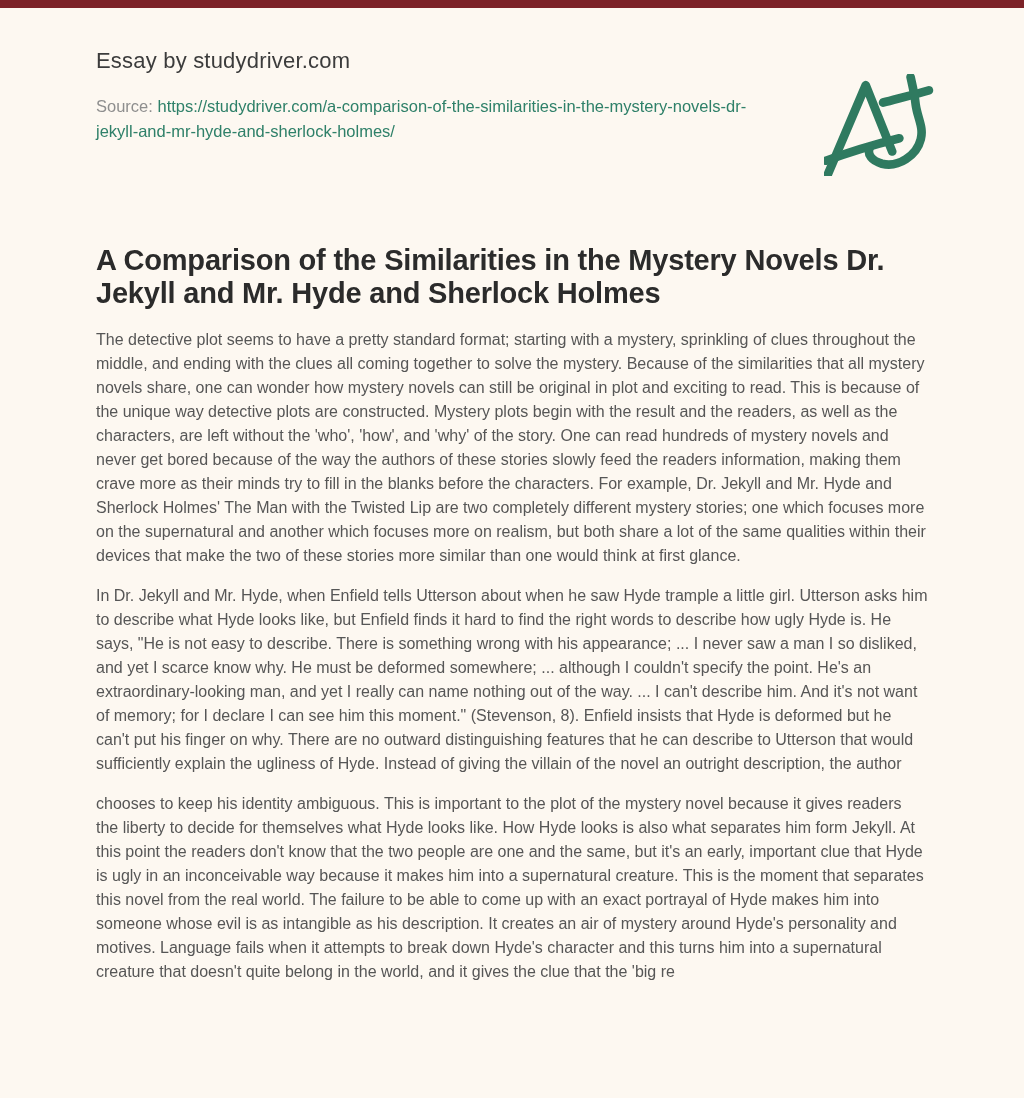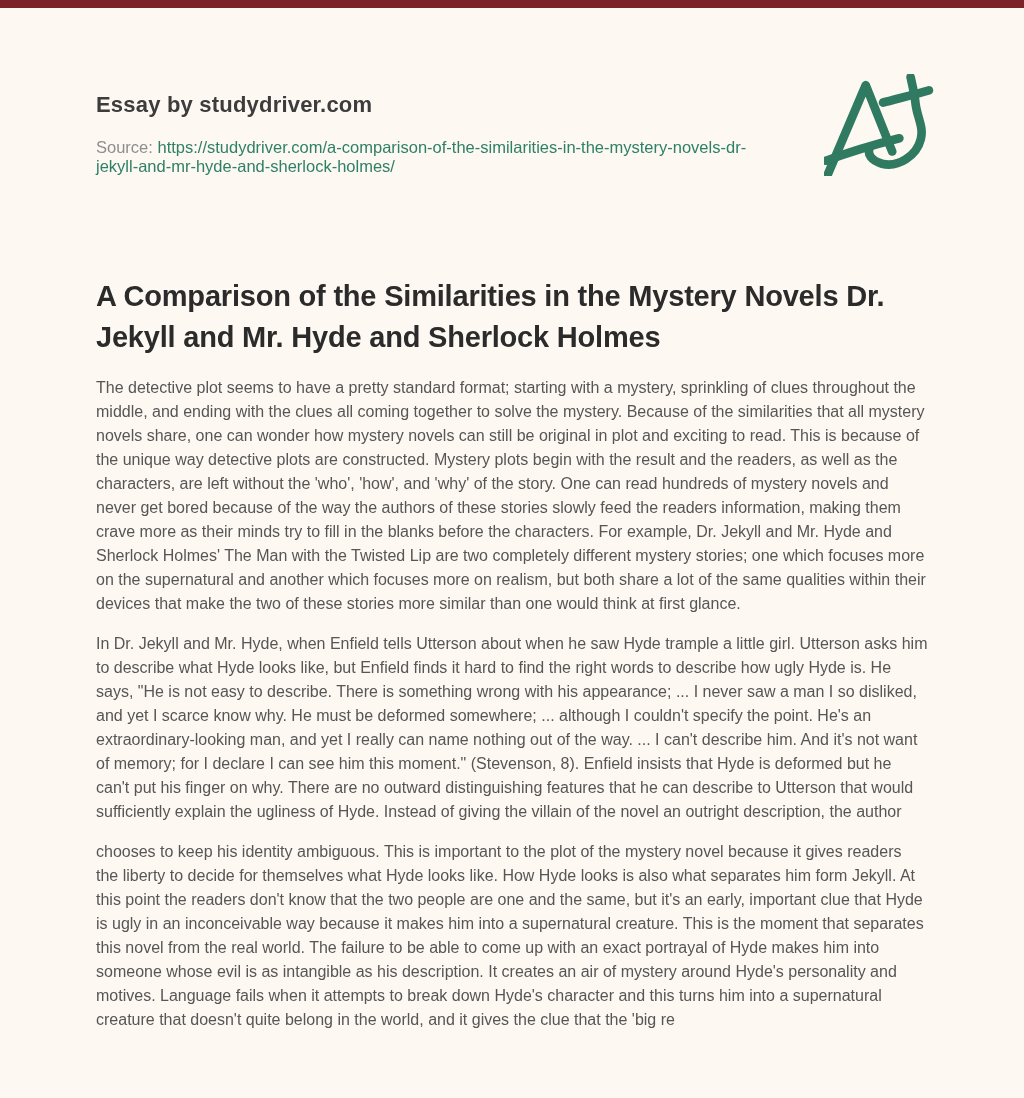--- a/index.html
+++ b/index.html
@@ -16,31 +16,31 @@
     background: #7c2228;
   }
   .page {
     position: relative;
     width: 1024px;
     height: 1090px;
     padding: 0 96px;
     overflow: hidden;
   }
   .byline {
-    margin-top: 84px;
+    margin-top: 40px;
     font-size: 22px;
-    font-weight: 700;
+    font-weight: 400;
     color: #3c3c3c;
     letter-spacing: 0.2px;
   }
   .source {
     margin-top: 20px;
     max-width: 670px;
     font-size: 16.5px;
-    line-height: 19px;
+    line-height: 25px;
   }
   .source-label {
     color: #8e8e8e;
   }
   .source-link {
     color: #2f8069;
     text-decoration: none;
     word-break: break-word;
   }
   .logo {
@@ -48,21 +48,21 @@
     top: 66px;
     left: 824px;
     width: 114px;
     height: 102px;
   }
   .logo svg { width: 100%; height: 100%; }
   .title {
     margin-top: 100px;
     max-width: 840px;
     font-size: 29px;
-    line-height: 41px;
+    line-height: 33px;
     font-weight: 600;
     color: #2b2b2b;
     letter-spacing: -0.2px;
   }
   .body-text {
     margin-top: 18px;
     max-width: 836px;
   }
   .para {
     margin-bottom: 16px;

